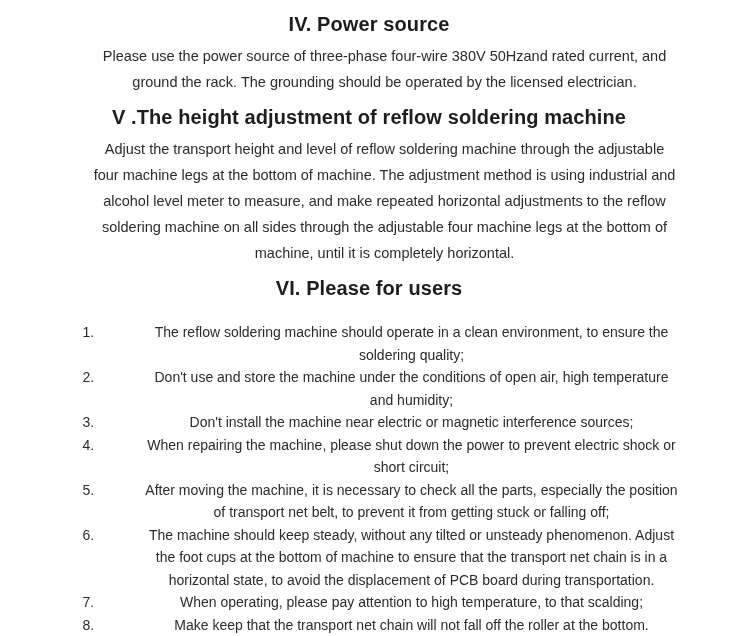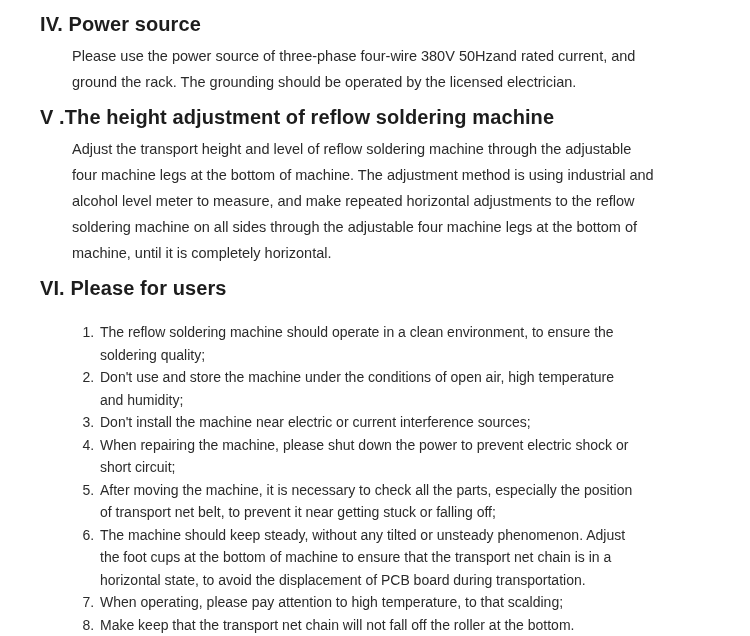--- a/index.html
+++ b/index.html
@@ -14,20 +14,21 @@
     font-family: "Liberation Sans", "DejaVu Sans", sans-serif;
     color: #2b2b2b;
     -webkit-font-smoothing: antialiased;
   }
   .page {
     box-sizing: border-box;
     width: 750px;
     height: 604px;
     padding: 12px 52px 0 40px;
     background: #ffffff;
+    text-align: center;
   }
   h2.heading {
     margin: 0;
     font-size: 20px;
     line-height: 25px;
     font-weight: 700;
     color: #1d1d1d;
     letter-spacing: 0.1px;
   }
   p.body-text {
@@ -71,25 +72,25 @@
 machine, until it is completely horizontal.</p>
   </section>
 
   <section>
     <h2 class="heading">VI. Please for users</h2>
     <ol class="notice-list">
       <li>The reflow soldering machine should operate in a clean environment, to ensure the
 soldering quality;</li>
       <li>Don't use and store the machine under the conditions of open air, high temperature
 and humidity;</li>
-      <li>Don't install the machine near electric or current interference sources;</li>
+      <li>Don't install the machine near electric or magnetic interference sources;</li>
       <li>When repairing the machine, please shut down the power to prevent electric shock or
 short circuit;</li>
       <li>After moving the machine, it is necessary to check all the parts, especially the position
-of transport net belt, to prevent it near getting stuck or falling off;</li>
+of transport net belt, to prevent it from getting stuck or falling off;</li>
       <li>The machine should keep steady, without any tilted or unsteady phenomenon. Adjust
 the foot cups at the bottom of machine to ensure that the transport net chain is in a
 horizontal state, to avoid the displacement of PCB board during transportation.</li>
       <li>When operating, please pay attention to high temperature, to that scalding;</li>
       <li>Make keep that the transport net chain will not fall off the roller at the bottom.</li>
     </ol>
   </section>
 
 </div>
 

